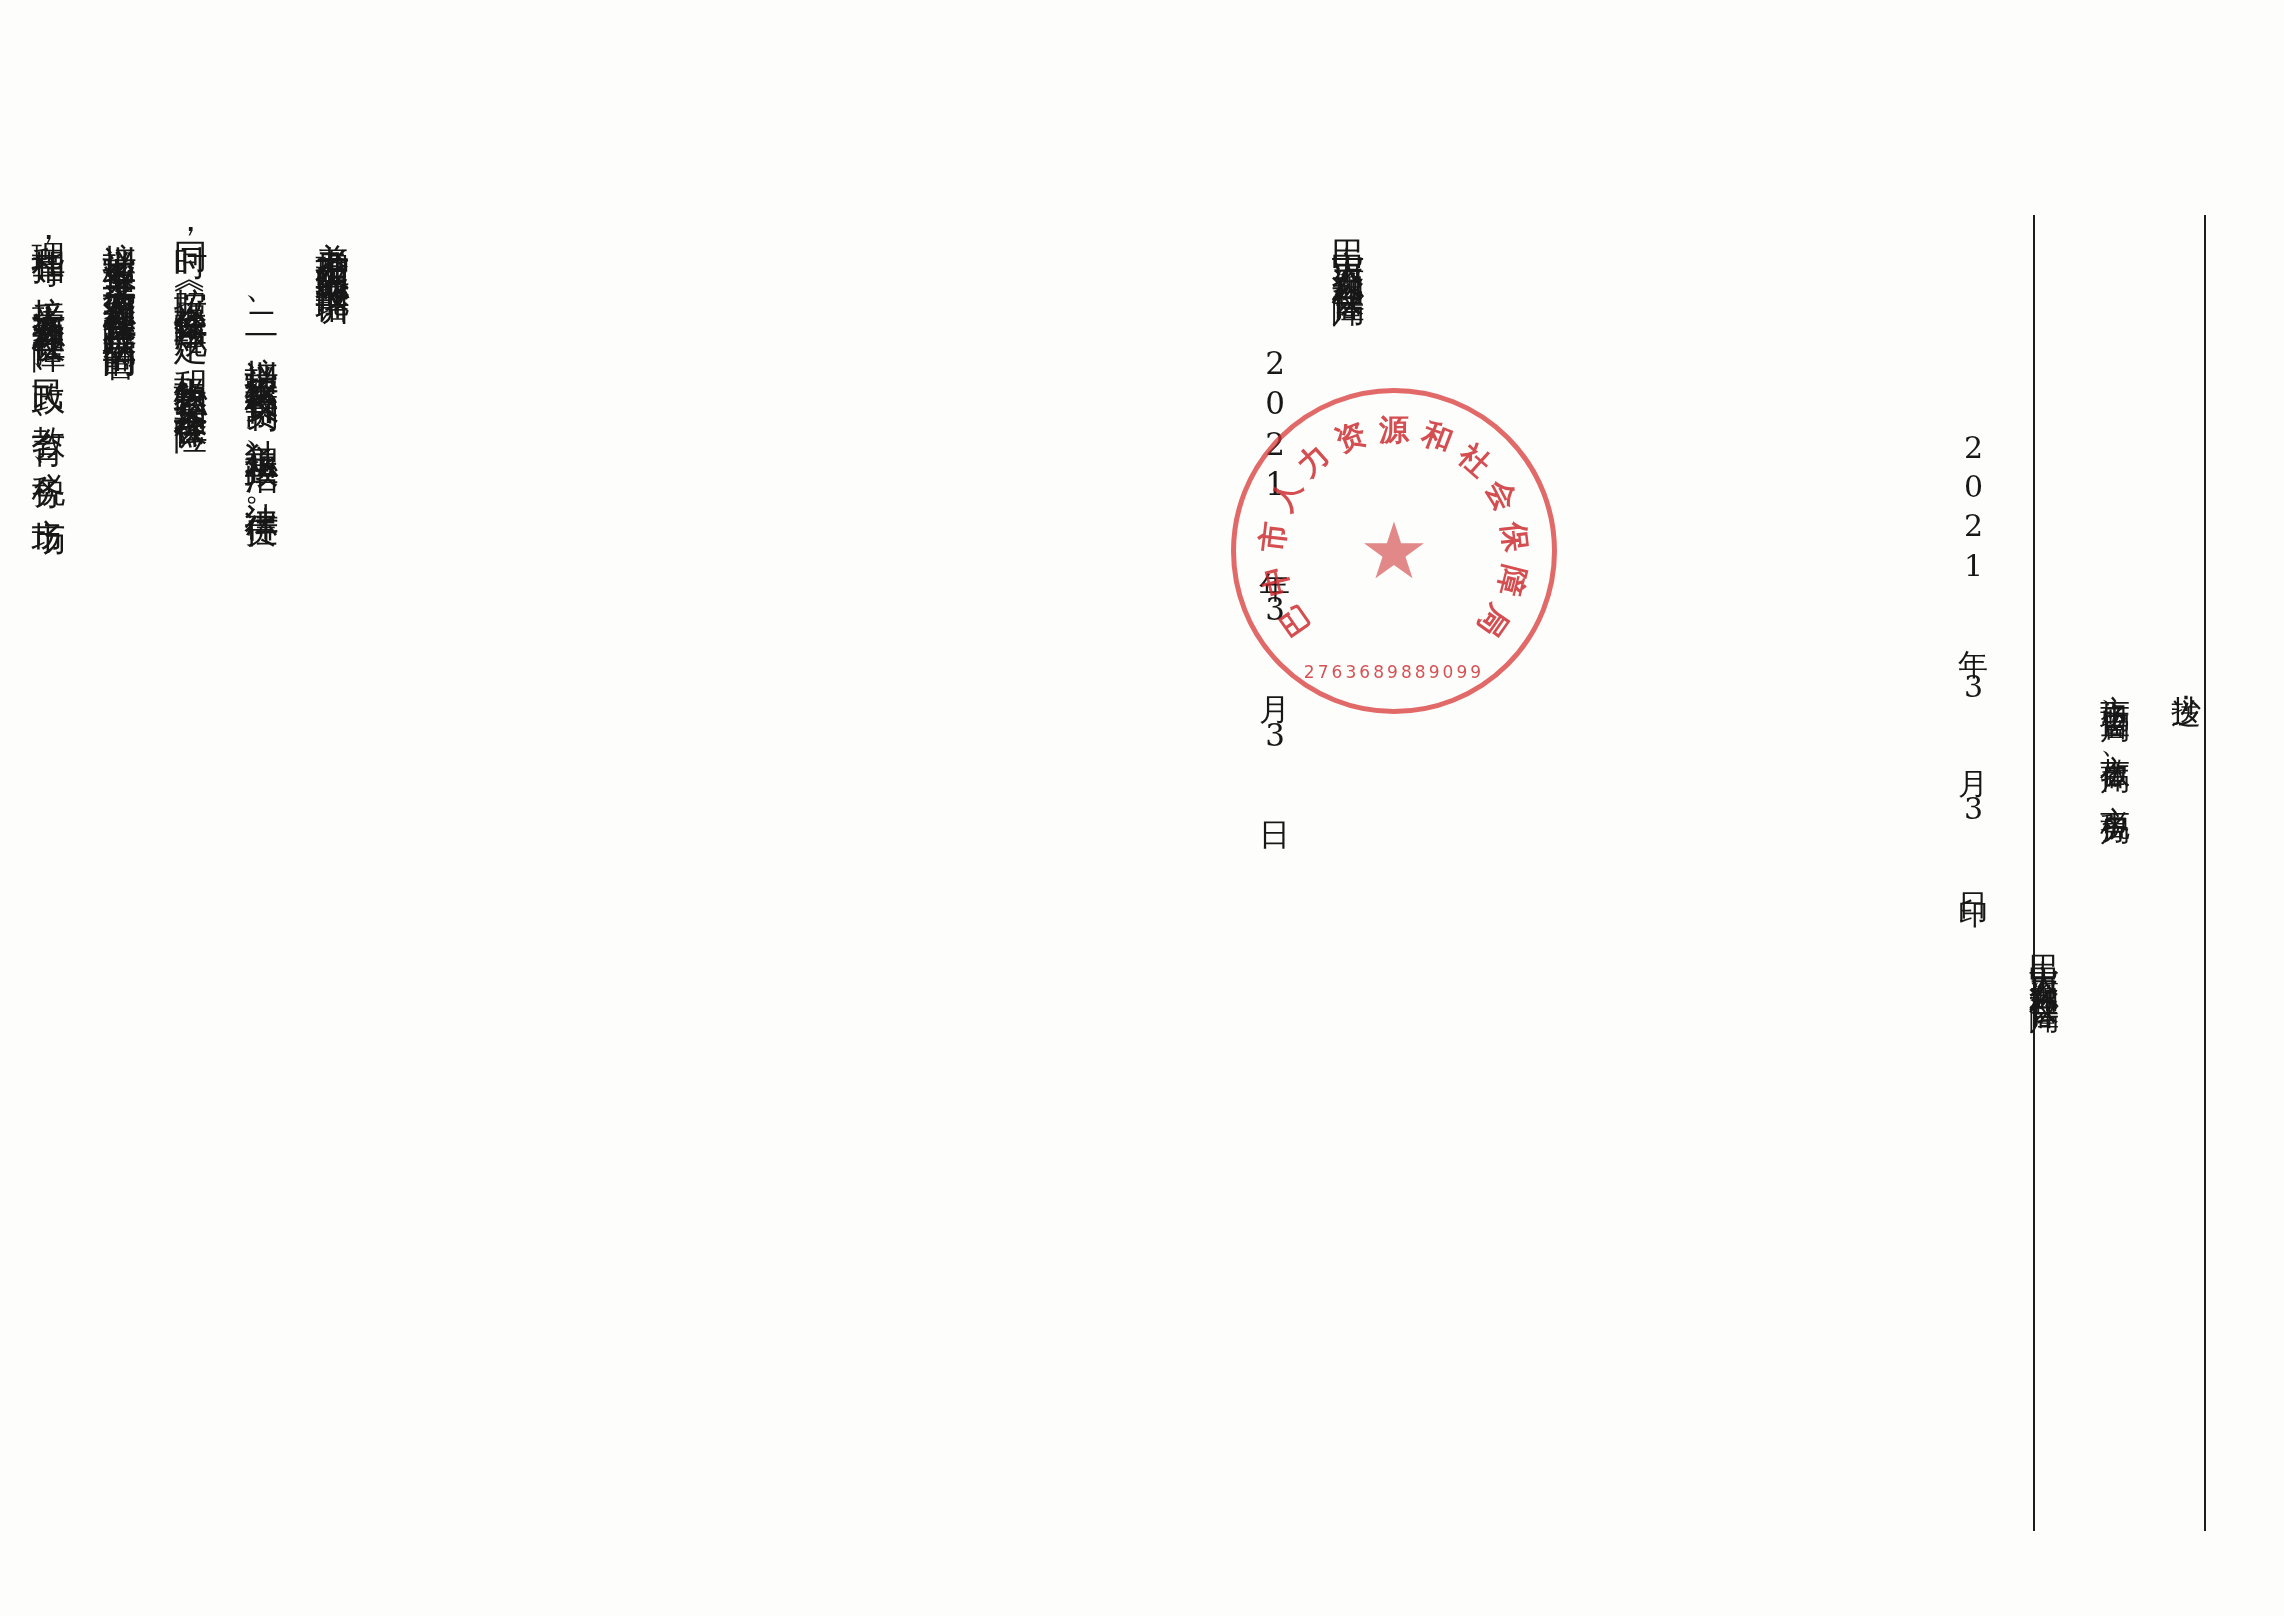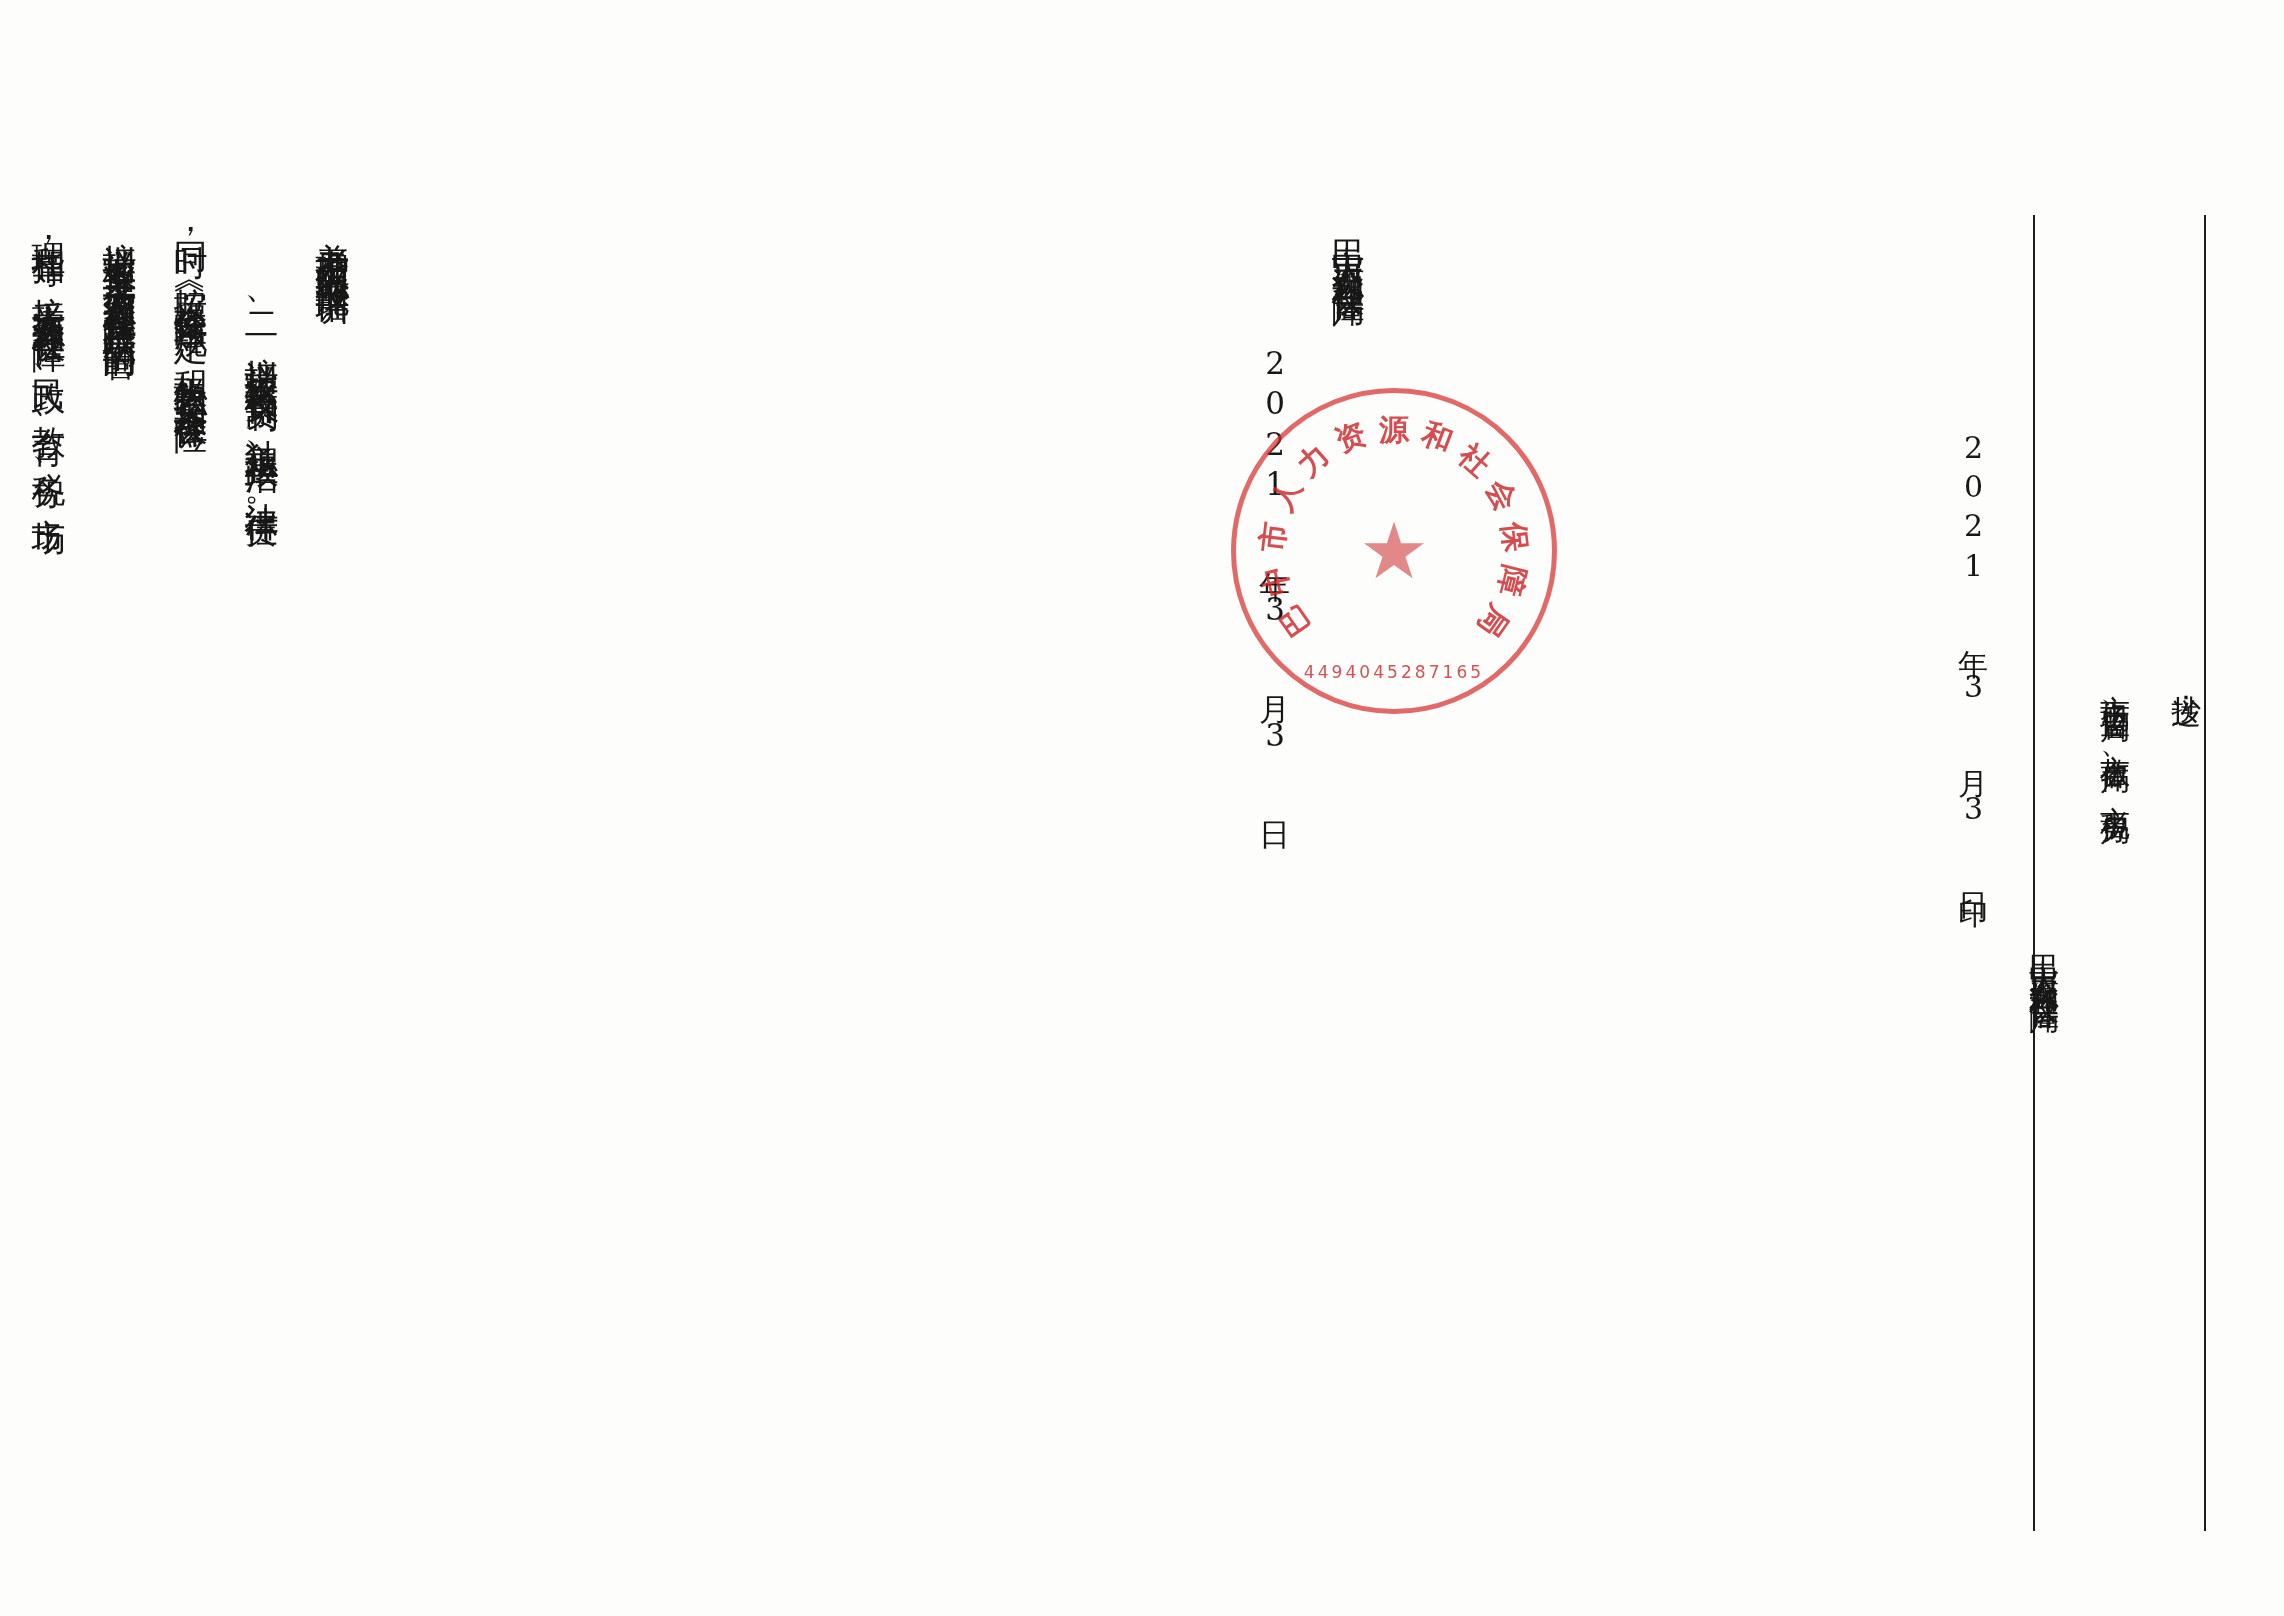--- a/index.html
+++ b/index.html
@@ -178,21 +178,21 @@
   </div>
 
   <div class="sign-block">
     <div class="sign-line sign-date">2021 年 3 月 3 日</div>
     <div class="sign-line">巴中市人力资源和社会保障局</div>
   </div>
 
   <div class="seal">
     <div class="seal-ring"></div>
     <div class="seal-star">★</div>
-    <div class="seal-bottom">4494045287165</div>
+    <div class="seal-bottom">2763689889099</div>
     <div class="seal-top-text" id="seal-arc">
         <span class="seal-char" style="transform: rotate(-215deg) translate(121px, 0px) rotate(90deg) translate(-50%, -50%);">巴</span>
         <span class="seal-char" style="transform: rotate(-194.167deg) translate(121px, 0px) rotate(90deg) translate(-50%, -50%);">中</span>
         <span class="seal-char" style="transform: rotate(-173.333deg) translate(121px, 0px) rotate(90deg) translate(-50%, -50%);">市</span>
         <span class="seal-char" style="transform: rotate(-152.5deg) translate(121px, 0px) rotate(90deg) translate(-50%, -50%);">人</span>
         <span class="seal-char" style="transform: rotate(-131.667deg) translate(121px, 0px) rotate(90deg) translate(-50%, -50%);">力</span>
         <span class="seal-char" style="transform: rotate(-110.833deg) translate(121px, 0px) rotate(90deg) translate(-50%, -50%);">资</span>
         <span class="seal-char" style="transform: rotate(-90deg) translate(121px, 0px) rotate(90deg) translate(-50%, -50%);">源</span>
         <span class="seal-char" style="transform: rotate(-69.1667deg) translate(121px, 0px) rotate(90deg) translate(-50%, -50%);">和</span>
         <span class="seal-char" style="transform: rotate(-48.3333deg) translate(121px, 0px) rotate(90deg) translate(-50%, -50%);">社</span>

